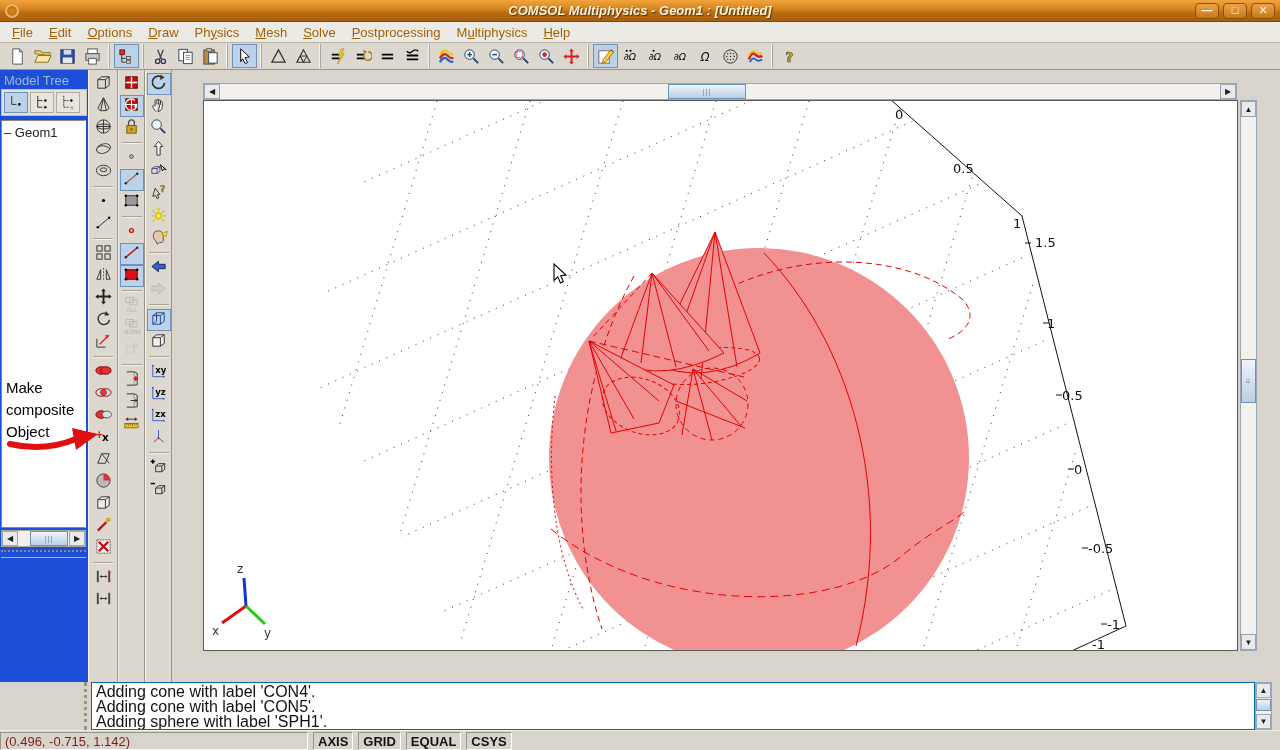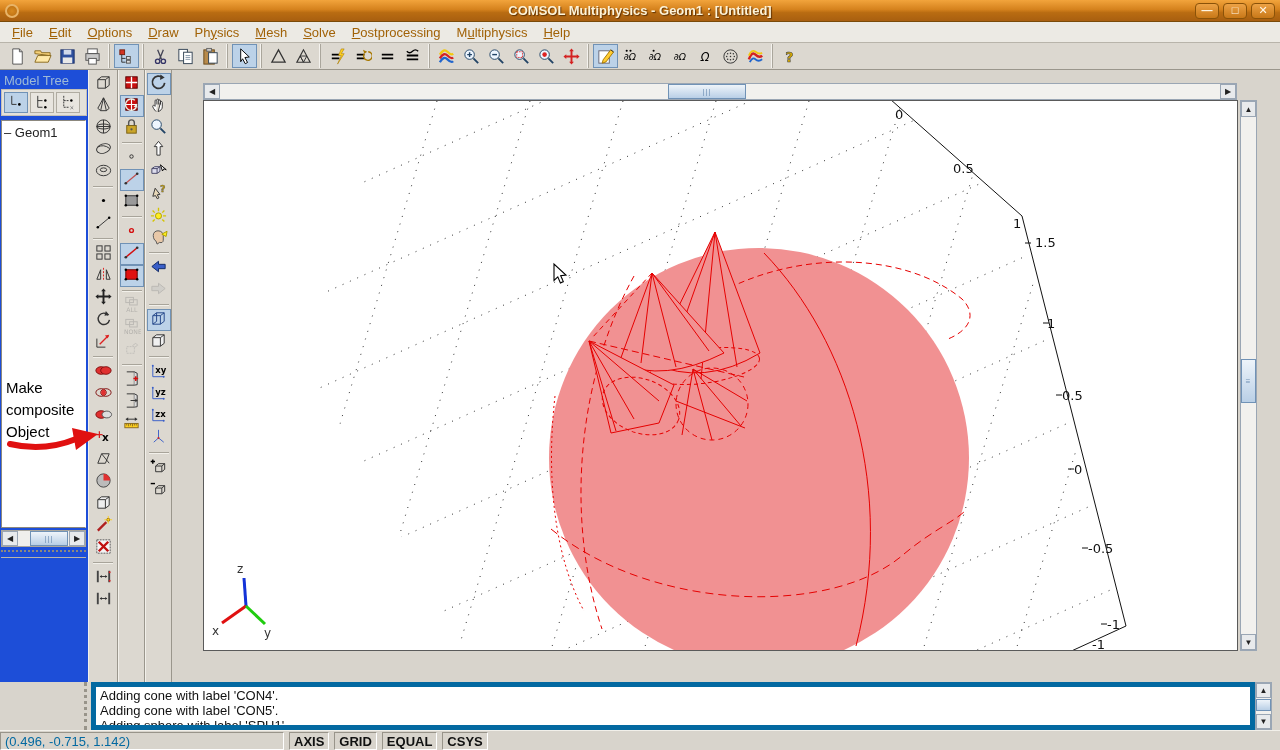--- a/index.html
+++ b/index.html
@@ -1,20 +1,20 @@
 <!DOCTYPE html>
 <html><head>
 <meta charset="utf-8">
 <style>
   * { margin:0; padding:0; box-sizing:border-box; }
   html,body { width:1280px; height:750px; overflow:hidden;
     font-family:"Liberation Sans","DejaVu Sans",sans-serif; background:#d8d4cc; }
   .titlebar { position:absolute; left:0; top:0; width:1280px; height:22px;
     background:linear-gradient(#f2a43c,#d5821d 45%,#b96c12 60%,#a85f10);
-    display:flex; align-items:center; border-bottom:1px solid #7a4a08; }
+    display:flex; align-items:center; border-bottom:1px solid #7a4a08;font-style:italic; }
   .tb-menu-btn { width:14px; height:14px; border-radius:50%; margin-left:5px;
     border:2px solid #e8b468; background:radial-gradient(#d88a20,#b86c10); }
   .tb-title { position:absolute; left:0; right:0; text-align:center; color:#fdf3d8;
     font-weight:bold; font-size:13px; text-shadow:1px 1px 1px rgba(80,40,0,.85); }
   .tb-controls { margin-left:auto; display:flex; gap:4px; padding-right:5px; }
   .wbtn { width:24px; height:16px; border-radius:4px; border:1px solid #8a5208;
     background:linear-gradient(#eda245,#c87818); color:#fff7e8; font-size:11px;
     font-weight:bold; display:flex; align-items:center; justify-content:center; line-height:1; }
   .menubar { position:absolute; left:0; top:22px; width:1280px; height:21px;
     background:#eceae4; border-bottom:1px solid #b8b4aa; display:flex; align-items:center;
@@ -67,29 +67,29 @@
     display:flex; align-items:center; justify-content:center; color:#7092b6; font-size:8px; letter-spacing:1px; }
   .canvas-frame { position:absolute; left:203px; top:30px; width:1035px; height:551px;
     border:1px solid #5a5a5a; background:#fff; }
   .vp-vscroll { position:absolute; left:1240px; top:30px; width:17px; height:551px;
     background:#f2f1ee; border:1px solid #9aa6b4; display:flex; flex-direction:column; }
   .vp-vscroll .sbtn { width:100%; height:16px; }
   
   .log-area { position:absolute; left:0; top:682px; width:1280px; height:48px; background:#d8d4cc; }
   .log-grip { position:absolute; left:84px; top:0; width:7px; height:48px; border-left:3px dotted #98948a; }
   .log-box { position:absolute; left:91px; top:0; width:1164px; height:48px; background:#fff;
-    border:5px solid #0369a1; font-size:13px; color:#111; padding:1px 4px; line-height:15px; overflow:hidden; }
+    border:1px solid #0369a1; font-size:16px; color:#111; padding:1px 4px; line-height:15px; overflow:hidden; }
   .log-scroll { position:absolute; left:1255px; top:0; width:17px; height:48px; background:#f2f1ee;
     border:1px solid #9aa6b4; display:flex; flex-direction:column; }
   .log-scroll .sbtn { width:100%; height:15px; }
   
   .statusbar { position:absolute; left:0; top:730px; width:1280px; height:20px; background:#d8d4cc;
     border-top:1px solid #f2f0ea; display:flex; align-items:center; font-size:13px; }
-  .coord-box { width:284px; height:18px; border:1px solid #98948a; border-bottom-color:#fff; border-right-color:#fff;
-    background:#d8d4cc; padding:0 4px; line-height:17px; color:#0369a1; }
+  .coord-box { width:308px; height:18px; border:1px solid #98948a; border-bottom-color:#fff; border-right-color:#fff;
+    background:#d8d4cc; padding:0 4px; line-height:17px; color:#7f1d1d; }
   .stog { height:18px; border:1px solid #98948a; border-bottom-color:#fff; border-right-color:#fff;
     margin-left:5px; padding:0 4px; line-height:17px; color:#111; }
   svg text { font-family:"DejaVu Sans",sans-serif; }
 </style>
 </head>
 <body>
 
 <div class="titlebar">
   <div class="tb-menu-btn"></div>
   <div class="tb-title">COMSOL Multiphysics - Geom1 : [Untitled]</div>

